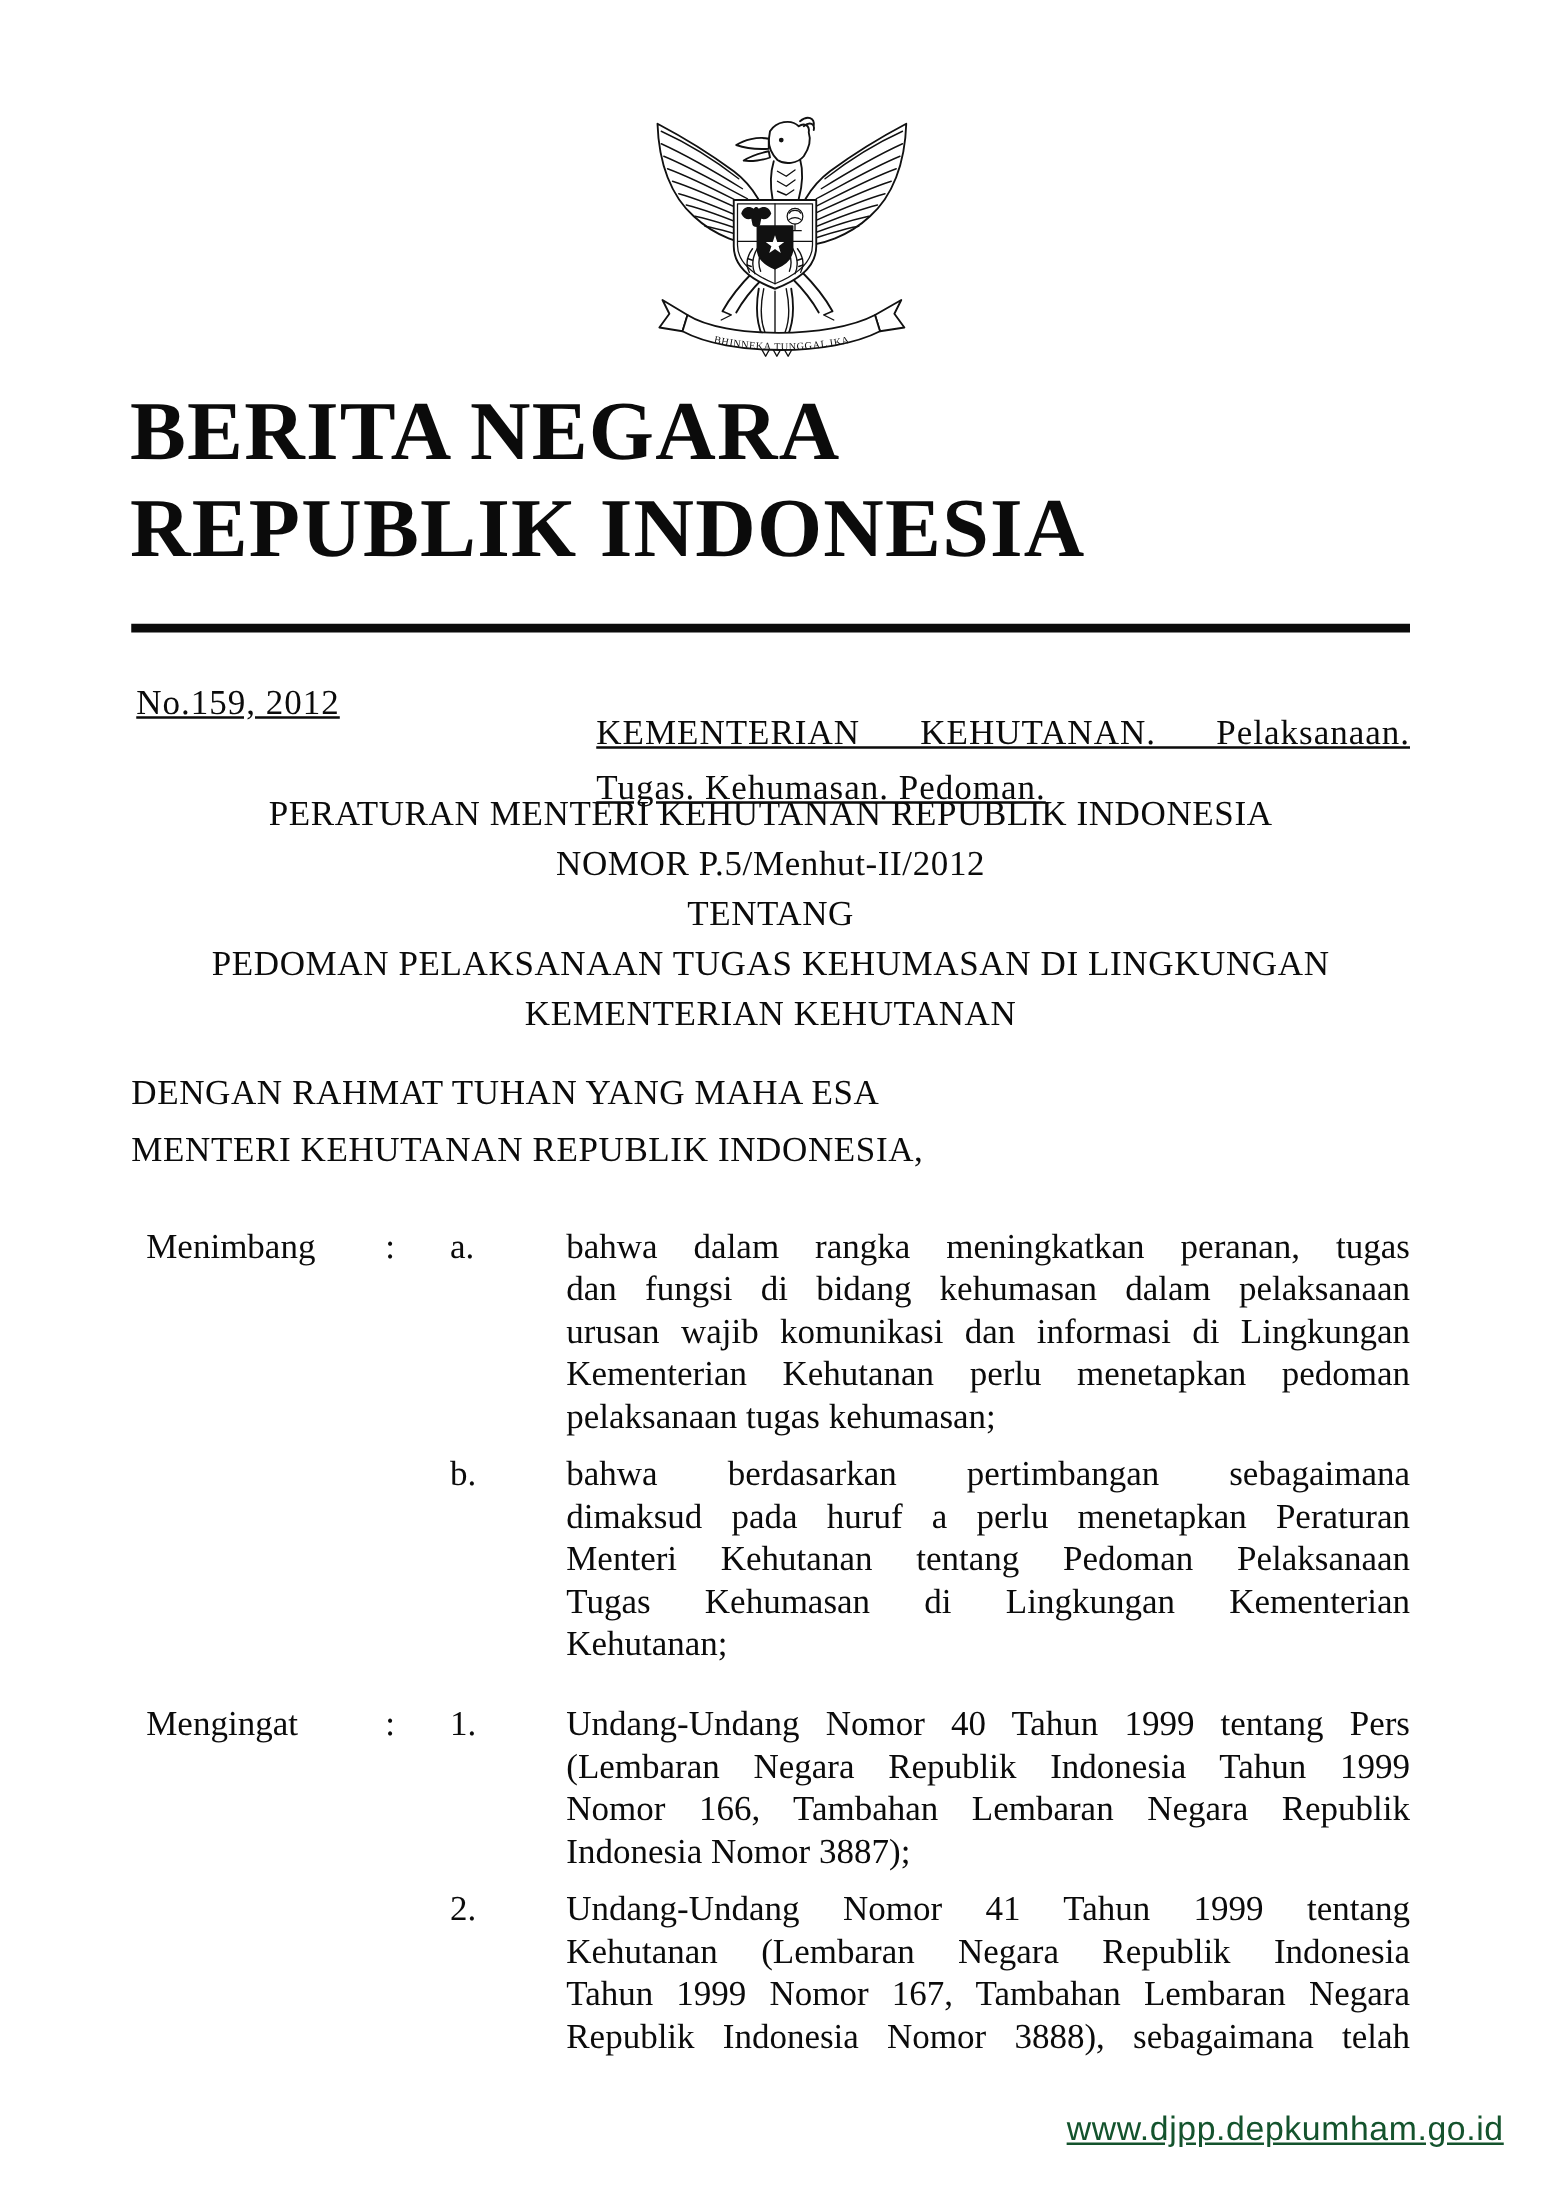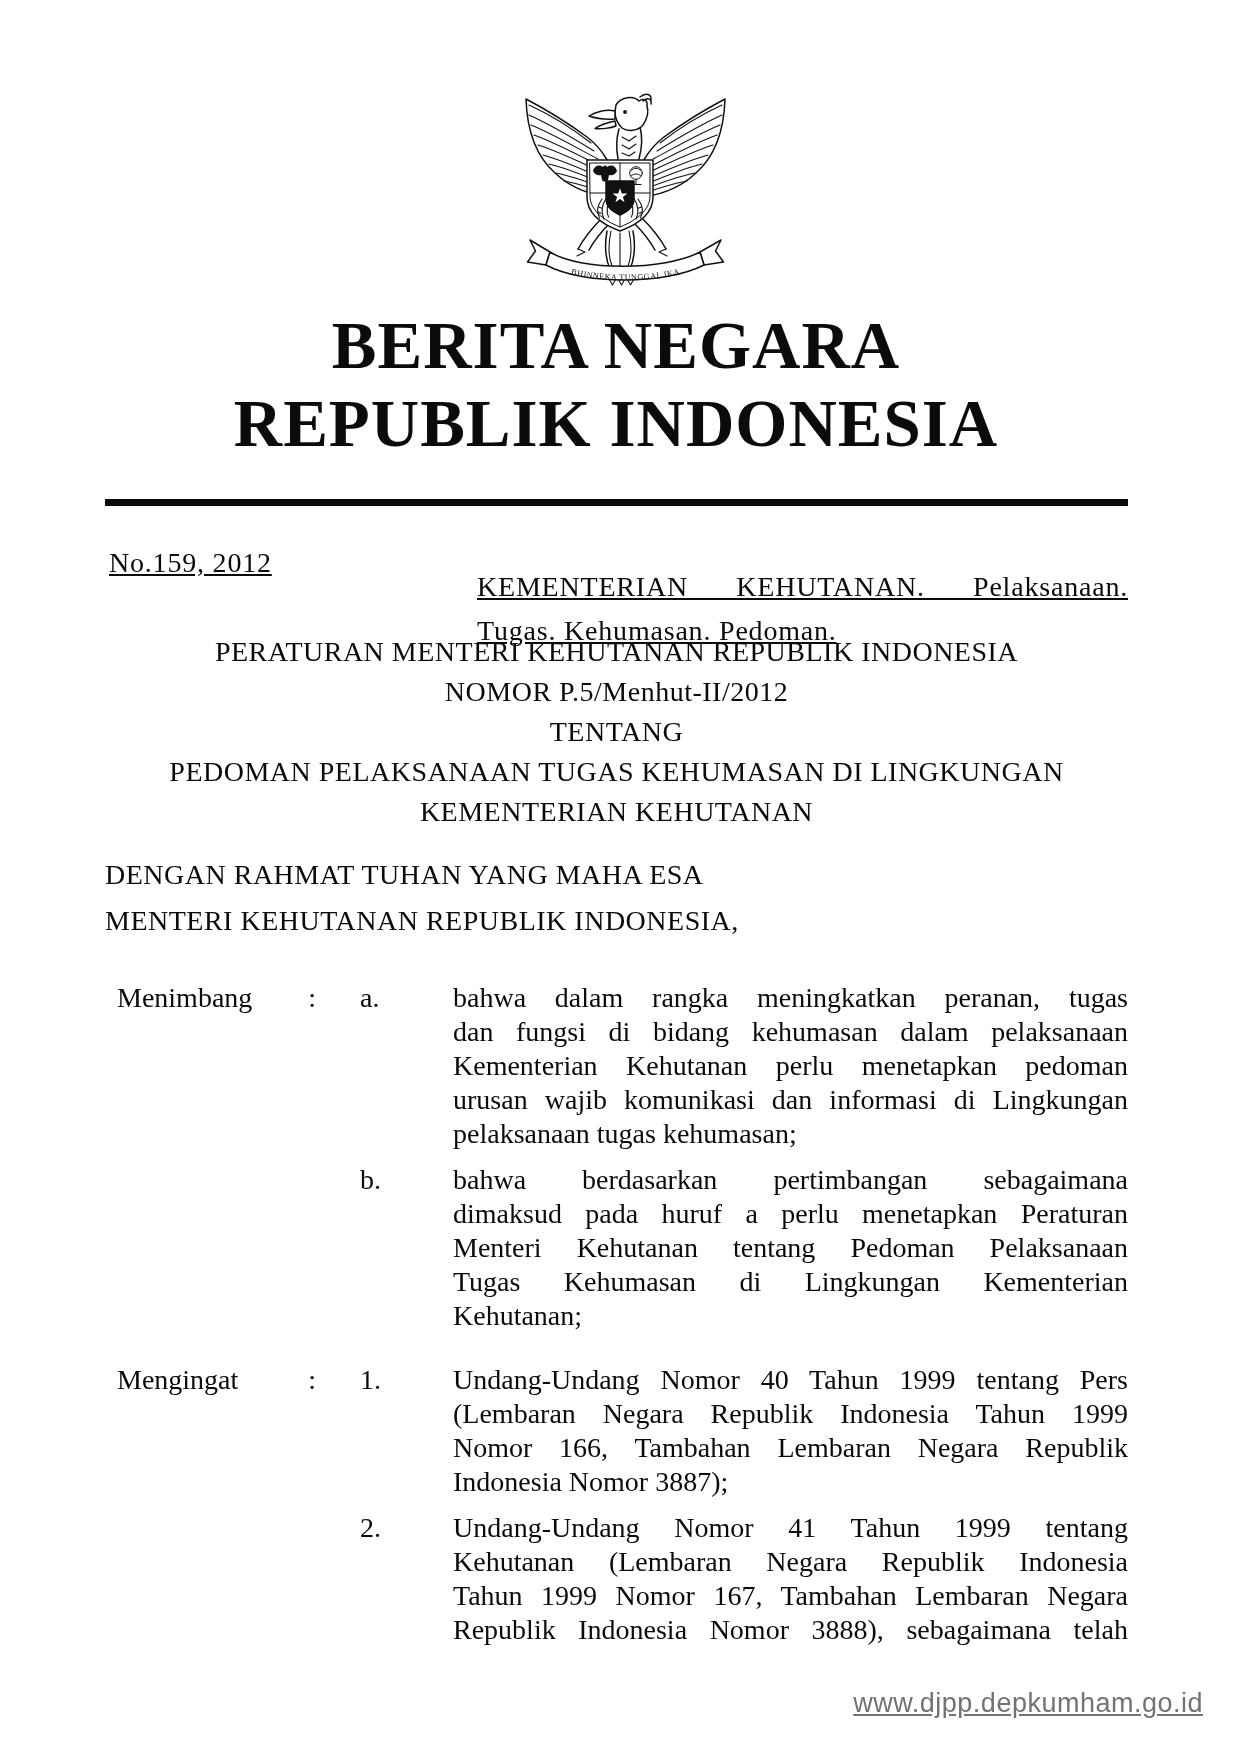--- a/index.html
+++ b/index.html
@@ -1,19 +1,19 @@
 <!DOCTYPE html>
 <html><head>
 <meta charset="utf-8">
 <style>
   html,body{margin:0;padding:0;background:#ffffff;}
   .page{position:relative;width:1240px;height:1755px;background:#fff;overflow:hidden;
         color:#0b0b0b;font-family:"Liberation Serif","DejaVu Serif",serif;}
   .emblem{position:absolute;left:523px;top:85px;width:205px;height:205px;}
-  .masthead-title{position:absolute;left:104px;top:306px;width:1024px;text-align:center;
+  .masthead-title{position:absolute;left:104px;top:306px;width:1024px;text-align:left;
         font-weight:700;font-size:67px;line-height:78px;letter-spacing:1px;white-space:nowrap;}
   .rule{position:absolute;left:105px;top:499px;width:1023px;height:7px;background:#0b0b0b;}
   .meta{position:absolute;left:105px;top:541px;width:1023px;display:flex;
         font-size:28px;line-height:44px;letter-spacing:0.8px;text-decoration:underline;}
   .meta-issue{width:372px;flex:none;padding-left:4px;box-sizing:border-box;}
   .meta-subject{flex:1;margin-top:24px;}
   .preamble{position:absolute;left:105px;top:632px;width:1023px;text-align:center;
         font-size:28px;line-height:40px;letter-spacing:0.5px;}
   .invocation{position:absolute;left:105px;top:852px;width:1023px;text-align:left;
         font-size:28px;line-height:46px;letter-spacing:0.5px;}
@@ -21,21 +21,21 @@
   .crow{display:flex;align-items:flex-start;gap:36px;}
   .clabel{width:219px;flex:none;display:flex;justify-content:space-between;
         padding:0 8px 0 12px;box-sizing:border-box;}
   .cmark{width:57px;flex:none;}
   .ctext{flex:1;min-width:0;}
   .jl{text-align:justify;text-align-last:justify;}
   .jl-end{text-align-last:left;}
   .gap-item{margin-top:12px;}
   .gap-group{margin-top:30px;}
   .watermark{position:absolute;top:1688px;right:37px;font-family:"Liberation Sans","DejaVu Sans",sans-serif;
-        font-size:27px;color:#737373;text-decoration:underline;letter-spacing:0.5px;}
+        font-size:27px;color:#14532d;text-decoration:underline;letter-spacing:0.5px;}
 </style>
 </head>
 <body>
 
 <div class="page">
 
   <svg class="emblem" viewBox="0 0 205 205" xmlns="http://www.w3.org/2000/svg">
     <g fill="none" stroke="#111" stroke-width="1.5" stroke-linecap="round" stroke-linejoin="round">
 
       <g id="wingL">
@@ -145,22 +145,22 @@
 
     <div class="crow">
       <div class="clabel">
         <span>Menimbang</span>
         <span>:</span>
       </div>
       <div class="cmark">a.</div>
       <div class="ctext">
           <div class="jl">bahwa dalam rangka meningkatkan peranan, tugas</div>
           <div class="jl">dan fungsi di bidang kehumasan dalam pelaksanaan</div>
+          <div class="jl">urusan wajib komunikasi dan informasi di Lingkungan</div>
           <div class="jl">Kementerian Kehutanan perlu menetapkan pedoman</div>
-          <div class="jl">urusan wajib komunikasi dan informasi di Lingkungan</div>
           <div class="jl jl-end">pelaksanaan tugas kehumasan;</div>
         </div>
     </div>
 
     <div class="crow gap-item">
       <div class="clabel"></div>
       <div class="cmark">b.</div>
       <div class="ctext">
           <div class="jl">bahwa berdasarkan pertimbangan sebagaimana</div>
           <div class="jl">dimaksud pada huruf a perlu menetapkan Peraturan</div>

